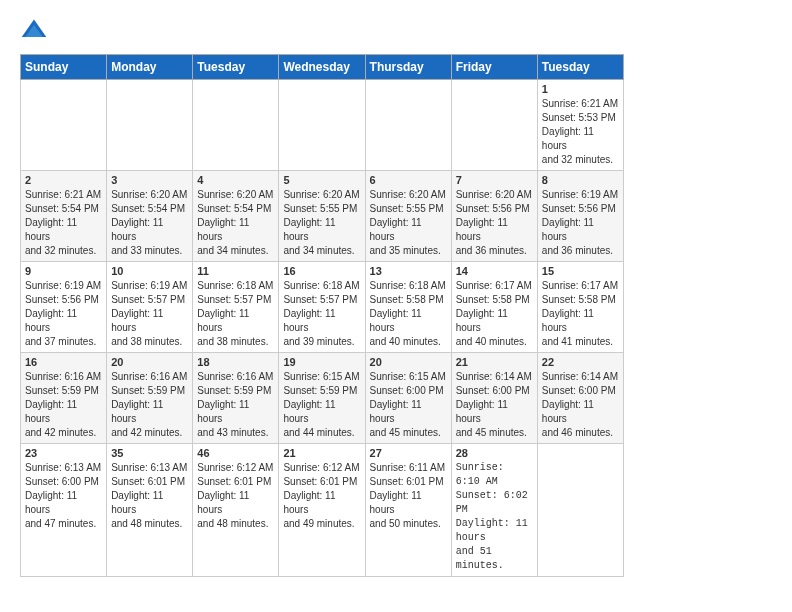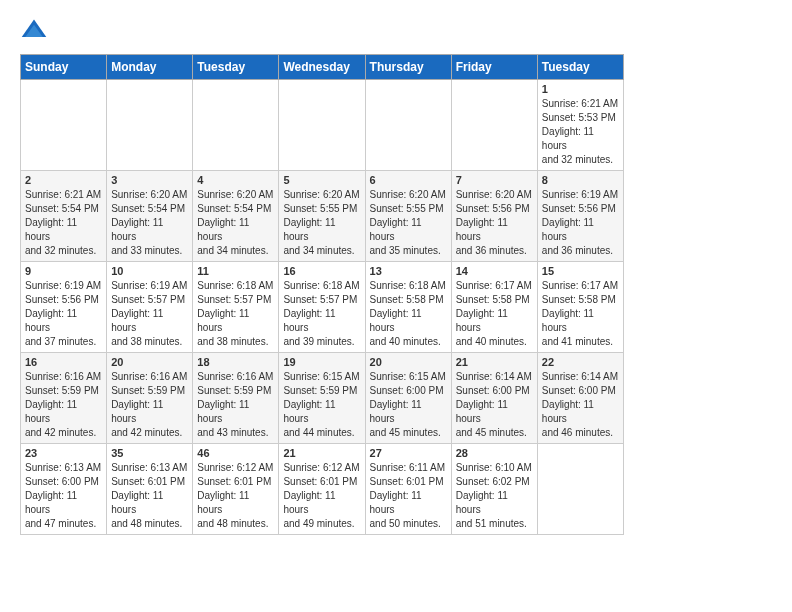--- a/index.html
+++ b/index.html
@@ -334,21 +334,21 @@
           </td>
           <td>
             <span class="day-num">27</span>
             <div class="day-info" style="white-space: pre-line;">Sunrise: 6:11 AM
 Sunset: 6:01 PM
 Daylight: 11 hours
 and 50 minutes.</div>
           </td>
           <td>
             <span class="day-num">28</span>
-            <div class="day-info" style="white-space: pre-line;">Sunrise: 6:10 AM
+            <div class="day-info" style="white-space: pre-line; font-family: Liberation Mono, monospace;">Sunrise: 6:10 AM
 Sunset: 6:02 PM
 Daylight: 11 hours
 and 51 minutes.</div>
           </td>
           <td class="empty-cell"></td>
         </tr>
       </tbody>
   </table>
 </div>
 

